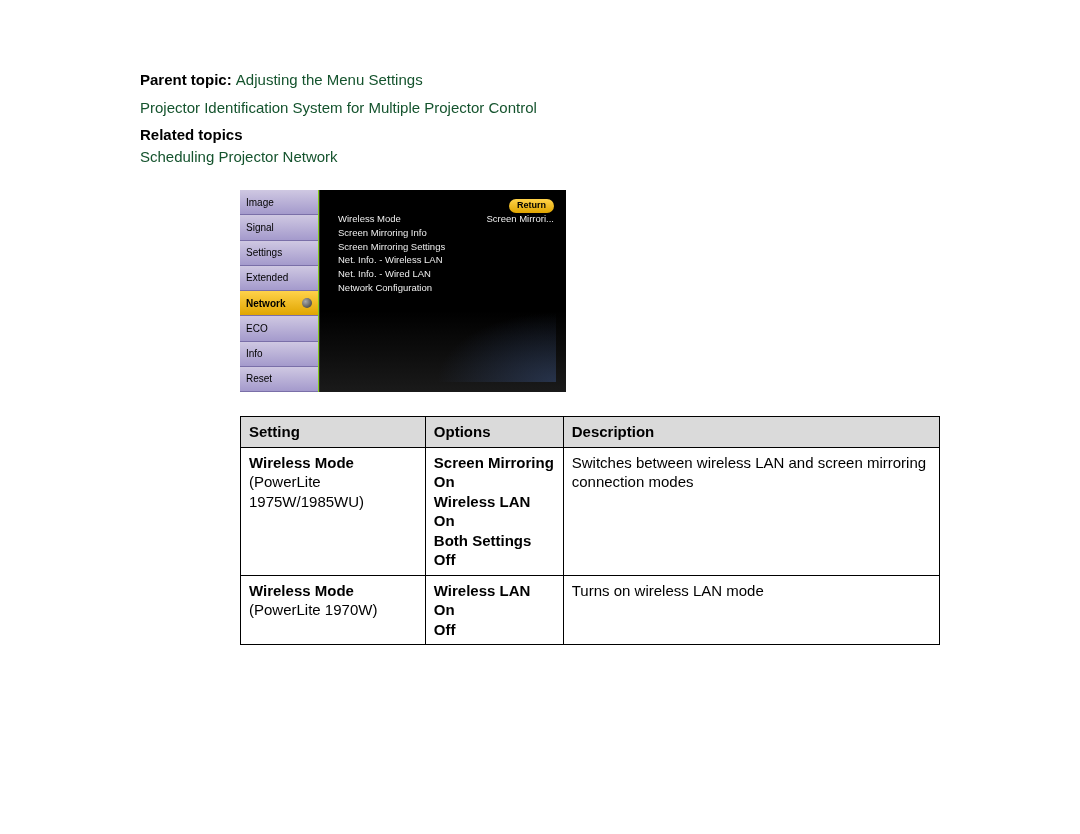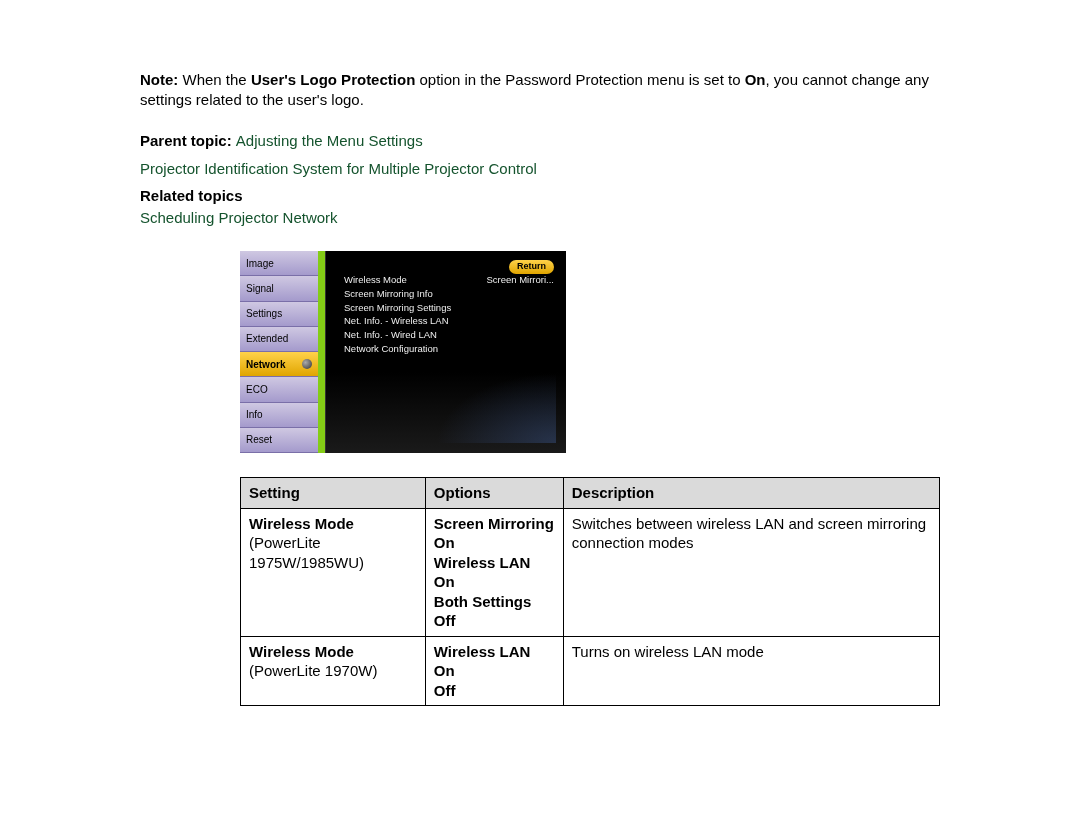--- a/index.html
+++ b/index.html
@@ -43,21 +43,21 @@
     height: 202px;
     margin: 24px 0 24px 0;
     background: #000;
     position: relative;
     font-size: 10px;
   }
   .osd-left {
     width: 78px;
     display: flex;
     flex-direction: column;
-    border-right: 7px solid #84cc16;
+    border-right: 1px solid #84cc16;
   }
   .osd-tab {
     flex: 1;
     display: flex;
     align-items: center;
     padding-left: 6px;
     color: #000;
     background: linear-gradient(#cfc8e2, #a49acc);
     border-bottom: 1px solid #7a6fa8;
     font-size: 10px;
@@ -132,23 +132,20 @@
     font-weight: bold;
   }
   .cell-line { display: block; }
   .cell-line.bold { font-weight: bold; }
 </style>
 </head>
 <body>
 
 <div class="page">
 
-  <p class="note-line indent">
-    <span class="bold">Note:</span><span> When the </span><span class="bold">User's Logo Protection</span><span> option in the Password Protection menu is set to </span><span class="bold">On</span><span>, you cannot change any settings related to the user's logo.</span>
-  </p>
 
   <p class="parent-topic indent">
     <span class="bold">Parent topic: </span><span class="link">Adjusting the Menu Settings</span>
   </p>
 
   <p class="related-concepts-link indent link">Projector Identification System for Multiple Projector Control</p>
 
   <p class="related-topics-label indent bold">Related topics</p>
   <p class="related-topics-link indent link">Scheduling Projector Network</p>
 

